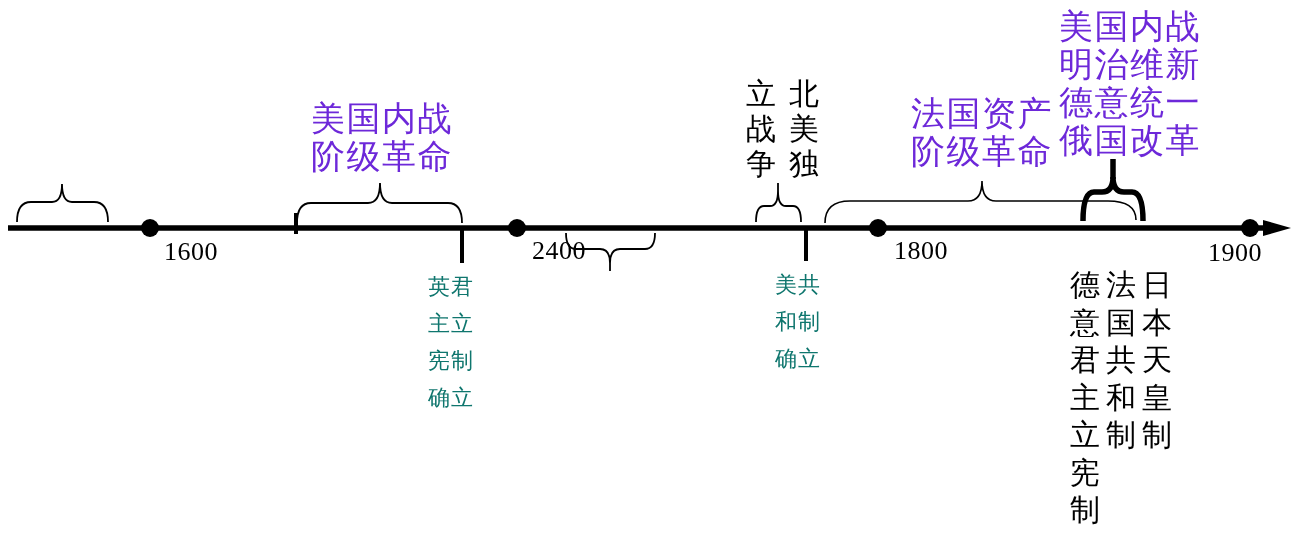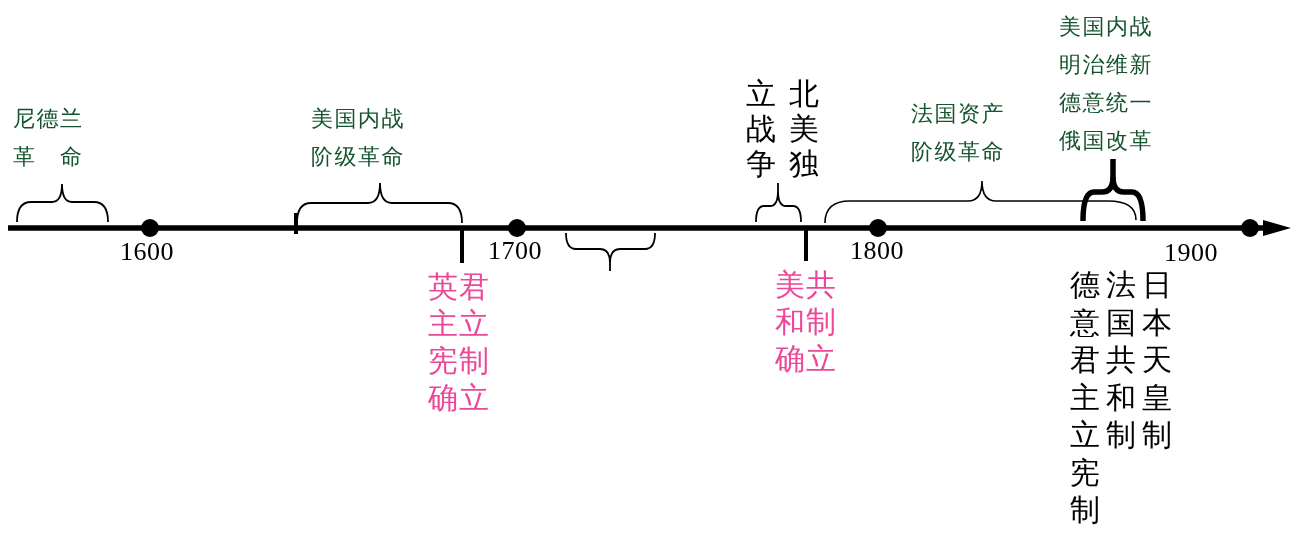--- a/index.html
+++ b/index.html
@@ -4,33 +4,33 @@
 <style>
   html,body { margin:0; padding:0; }
   body {
     width:1294px; height:534px; background:#ffffff; position:relative;
     font-family:"Liberation Serif","DejaVu Serif",serif; color:#000;
     overflow:hidden;
   }
   .stage { position:absolute; left:0; top:0; width:1294px; height:534px; }
   svg.gfx { position:absolute; left:0; top:0; }
   .lbl {
-    position:absolute; font-size:22px; line-height:38px; letter-spacing:1.5px;
-    white-space:pre-line; color:#14532d;
+    position:absolute; font-size:34px; line-height:38px; letter-spacing:1.5px;
+    white-space:pre-line; color:#6d28d9;
   }
   .vlbl {
-    position:absolute; font-size:30px; line-height:37px; letter-spacing:1px;
-    white-space:pre-line; color:#ec4899;
+    position:absolute; font-size:22px; line-height:37px; letter-spacing:1px;
+    white-space:pre-line; color:#0f766e;
   }
   .vcol {
     position:absolute; font-size:30px; line-height:37.5px;
     white-space:pre-line; color:#000;
   }
   .year {
-    position:absolute; font-size:26px; letter-spacing:0.5px; color:#000;
+    position:absolute; font-size:26px; letter-spacing:0.5px; color:#000;margin-left:44px;
   }
 </style>
 </head>
 <body>
 
 <div class="stage">
 
   <svg class="gfx" width="1294" height="534" viewBox="0 0 1294 534">
 
     <line x1="8" y1="228" x2="1268" y2="228" stroke="#000" stroke-width="5.5"></line>
@@ -50,22 +50,20 @@
     <path d="M 756 222 Q 756 206 764 206 L 770 206 Q 778 206 778 191 Q 778 206 786 206 L 793 206 Q 801 206 801 222" fill="none" stroke="#000" stroke-width="1.8"></path>
     <line x1="778" y1="191" x2="778" y2="183" stroke="#000" stroke-width="1.8"></line>
     <path d="M 825 223 Q 825 201 850 201 L 968 201 Q 982 201 982 181 Q 982 201 996 201 L 1108 201 Q 1136 201 1136 220" fill="none" stroke="#000" stroke-width="1.6"></path>
     <path d="M 1083 221 Q 1083 192 1094 192 L 1102 192 Q 1113 192 1113 177 Q 1113 192 1124 192 L 1132 192 Q 1143 192 1143 221" fill="none" stroke="#000" stroke-width="5.5"></path>
     <line x1="1113" y1="179" x2="1113" y2="159" stroke="#000" stroke-width="5.5"></line>
 
     <path d="M 566 233 Q 566 249 576 249 L 600 249 Q 610 249 610 263 Q 610 249 620 249 L 645 249 Q 655 249 655 233" fill="none" stroke="#000" stroke-width="1.8"></path>
     <line x1="610" y1="263" x2="610" y2="271" stroke="#000" stroke-width="1.8"></line>
   </svg>
 
-  <div class="lbl" style="left:13px; top:100px">尼德兰
-革　命</div>
   <div class="lbl" style="left:311px; top:100px">美国内战
 阶级革命</div>
   <div class="vcol" style="left:746px; top:76px; line-height:35px">立
 战
 争</div>
   <div class="vcol" style="left:789px; top:76px; line-height:35px">北
 美
 独</div>
   <div class="lbl" style="left:911px; top:95px">法国资产
 阶级革命</div>
@@ -93,17 +91,17 @@
 共
 和
 制</div>
   <div class="vcol" style="left:1142px; top:266px">日
 本
 天
 皇
 制</div>
 
   <div class="year" style="left:120px; top:237px">1600</div>
-  <div class="year" style="left:488px; top:236px">1700</div>
+  <div class="year" style="left:488px; top:236px">2400</div>
   <div class="year" style="left:850px; top:236px">1800</div>
   <div class="year" style="left:1164px; top:238px">1900</div>
 
 </div>
 
 </body></html>

